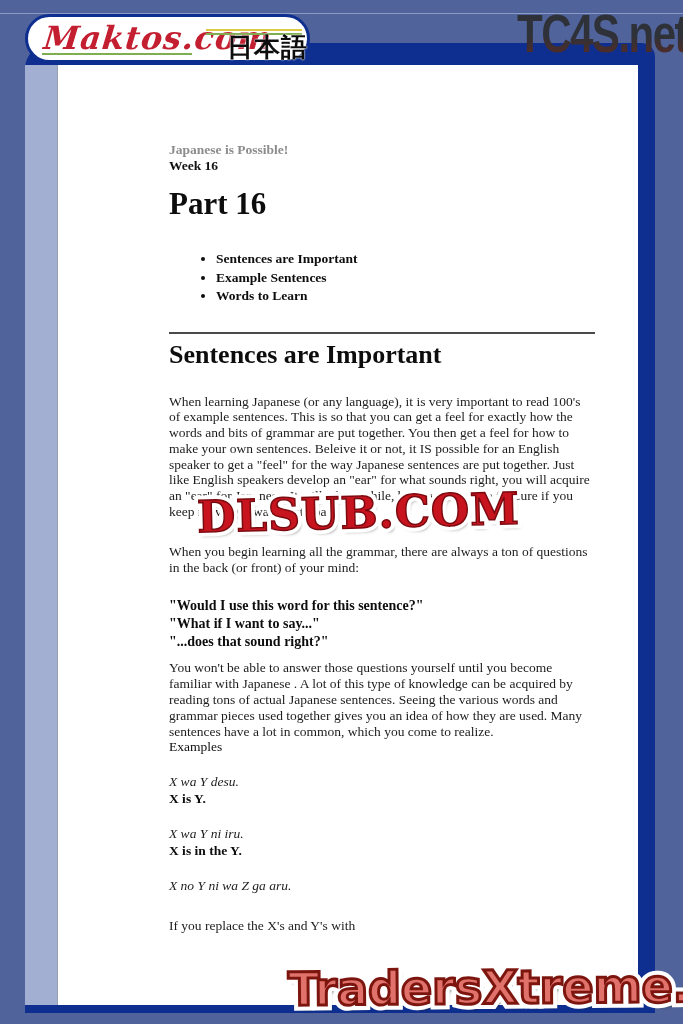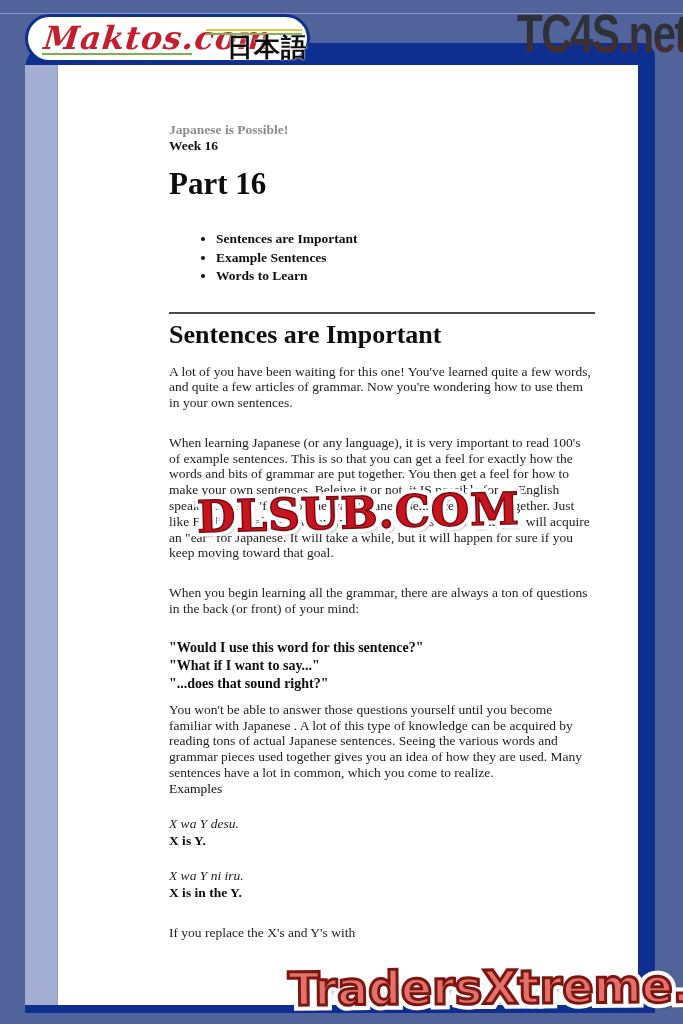--- a/index.html
+++ b/index.html
@@ -8,21 +8,21 @@
     background:#50639b;font-family:"Liberation Serif",serif;color:#1c1c1c;
   }
   .topline{position:absolute;left:0;top:13px;width:683px;height:1px;background:#8b9ac6;z-index:0;}
 
   
   .frame{position:absolute;left:25px;top:43px;width:630px;height:970px;
     background:#0e2f90;border-radius:26px 14px 0 0;z-index:1;}
   .strip{position:absolute;left:0;top:22px;width:32px;height:940px;background:#a3aed3;}
   .white{position:absolute;left:32px;top:22px;width:580px;height:940px;background:#ffffff;
     border-left:1px solid #97a0ae;}
-  .content{margin-left:111px;width:426px;padding-top:57px;}
+  .content{margin-left:111px;width:426px;padding-top:77px;}
 
   
   .logo-pill{position:absolute;left:25px;top:14px;width:285px;height:49px;background:#ffffff;
     border:3px solid #0e2f90;border-radius:28px;z-index:5;box-sizing:border-box;}
   .logo-script{position:absolute;left:16px;top:2px;font-family:"DejaVu Serif",serif;
     font-style:italic;font-weight:bold;font-size:32px;color:#c41f30;letter-spacing:1px;
     transform:skewX(-6deg);}
   .u-green{position:absolute;left:14px;top:36px;width:150px;height:2px;background:#7fae4e;}
   .u-yellow{position:absolute;left:178px;top:12px;width:96px;height:2px;background:#ddc83f;}
   .u-green2{position:absolute;left:178px;top:16px;width:96px;height:2px;background:#7fae4e;}
@@ -90,21 +90,20 @@
         <ul class="toc">
           <li>Sentences are Important</li>
           <li>Example Sentences</li>
           <li>Words to Learn</li>
         </ul>
 
         <hr class="rule">
 
         <h2 class="section">Sentences are Important</h2>
 
-        <p class="body m1">A lot of you have been waiting for this one! You've learned quite a few words, and quite a few articles of grammar. Now you're wondering how to use them in your own sentences.</p>
         <p class="body">When learning Japanese (or any language), it is very important to read 100's of example sentences. This is so that you can get a feel for exactly how the words and bits of grammar are put together. You then get a feel for how to make your own sentences. Beleive it or not, it IS possible for an English speaker to get a "feel" for the way Japanese sentences are put together. Just like English speakers develop an "ear" for what sounds right, you will acquire an "ear" for Japanese. It will take a while, but it will happen for sure if you keep moving toward that goal.</p>
         <p class="body">When you begin learning all the grammar, there are always a ton of questions in the back (or front) of your mind:</p>
 
         <div class="questions">
           <div>"Would I use this word for this sentence?"</div>
           <div>"What if I want to say..."</div>
           <div>"...does that sound right?"</div>
         </div>
 
         <p class="body after">You won't be able to answer those questions yourself until you become familiar with Japanese . A lot of this type of knowledge can be acquired by reading tons of actual Japanese sentences. Seeing the various words and grammar pieces used together gives you an idea of how they are used. Many sentences have a lot in common, which you come to realize.</p>
@@ -113,20 +112,21 @@
 
         <div class="example">
           <div class="jp">X wa Y desu.</div>
           <div class="en">X is Y.</div>
         </div>
         <div class="example">
           <div class="jp">X wa Y ni iru.</div>
           <div class="en">X is in the Y.</div>
         </div>
         <div class="example">
+          <div class="jp">X no Y ni wa Z ga aru.</div>
         </div>
 
         <p class="body closing">If you replace the X's and Y's with</p>
 
       </div>
     </div>
   </div>
 
   <div class="logo-pill">
     <span class="logo-script">Maktos.com</span>

